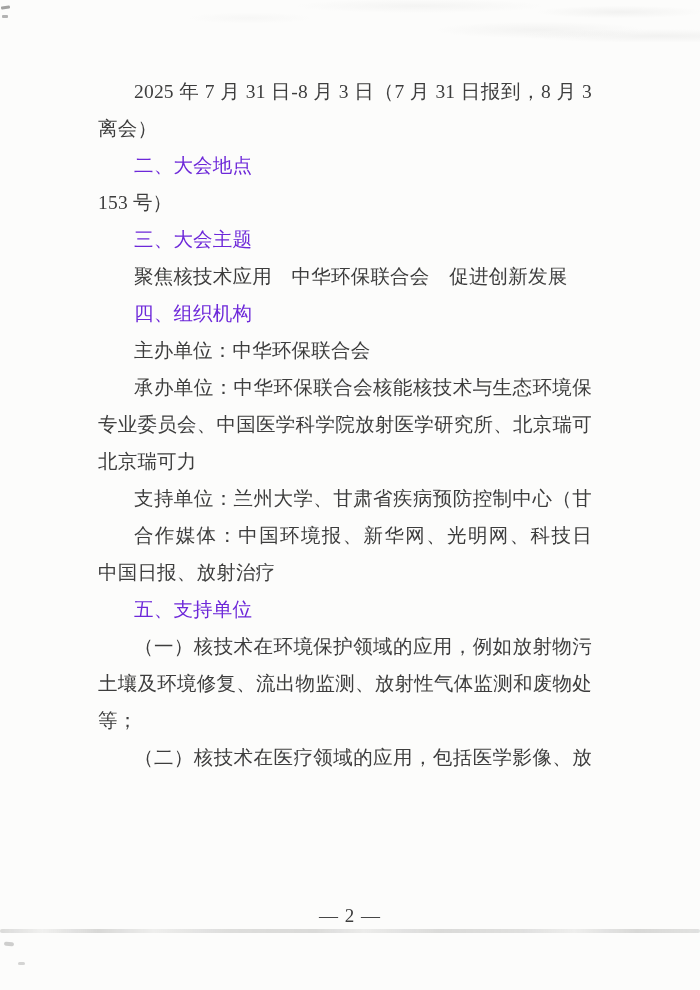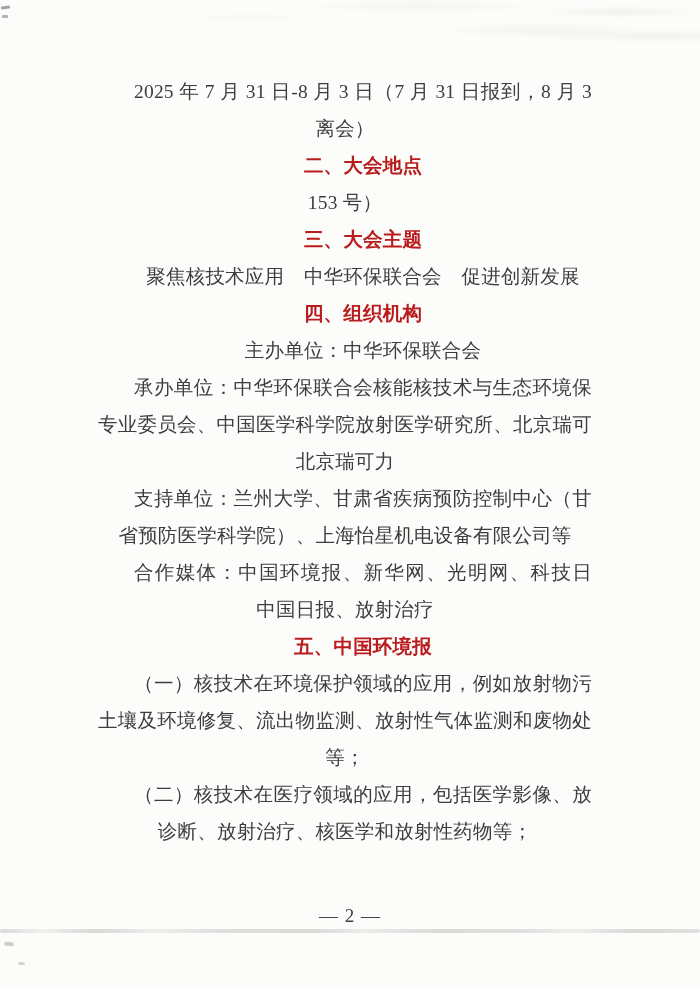--- a/index.html
+++ b/index.html
@@ -71,31 +71,31 @@
     width: 494px;
     font-size: 19.5px;
     line-height: 37px;
     color: #3d3d3d;
     letter-spacing: 0.2px;
   }
   .line {
     height: 37px;
     overflow: hidden;
     white-space: pre;
-    text-align: center;
+    text-align: left;
   }
   .line.indent { padding-left: 36px; }
   .line.justify {
     white-space: normal;
     text-align: justify;
     text-align-last: justify;
   }
   .line.bold {
-    font-weight: 700;
-    color: #b91c1c;
+    font-weight: 400;
+    color: #6d28d9;
   }
   .page-number {
     position: absolute;
     top: 903px;
     left: 0;
     width: 700px;
     text-align: center;
     font-size: 19px;
     line-height: 26px;
     color: #3d3d3d;
@@ -115,28 +115,26 @@
   <div class="line indent bold">二、大会地点</div>
   <div class="line">153 号）</div>
   <div class="line indent bold">三、大会主题</div>
   <div class="line indent">聚焦核技术应用　中华环保联合会　促进创新发展</div>
   <div class="line indent bold">四、组织机构</div>
   <div class="line indent">主办单位：中华环保联合会</div>
   <div class="line indent justify">承办单位：中华环保联合会核能核技术与生态环境保护</div>
   <div class="line justify">专业委员会、中国医学科学院放射医学研究所、北京瑞可力</div>
   <div class="line">北京瑞可力</div>
   <div class="line indent justify">支持单位：兰州大学、甘肃省疾病预防控制中心（甘肃</div>
-  <div class="line">省预防医学科学院）、上海怡星机电设备有限公司等</div>
   <div class="line indent justify">合作媒体：中国环境报、新华网、光明网、科技日报、</div>
   <div class="line">中国日报、放射治疗</div>
-  <div class="line indent bold">五、中国环境报</div>
+  <div class="line indent bold">五、支持单位</div>
   <div class="line indent justify">（一）核技术在环境保护领域的应用，例如放射物污染</div>
   <div class="line justify">土壤及环境修复、流出物监测、放射性气体监测和废物处理</div>
   <div class="line">等；</div>
   <div class="line indent justify">（二）核技术在医疗领域的应用，包括医学影像、放射</div>
-  <div class="line">诊断、放射治疗、核医学和放射性药物等；</div>
 </div>
 
 <div class="page-number">— 2 —</div>
 
 <div class="scan-streak-bottom"></div>
 <div class="scan-speck-c"></div>
 <div class="scan-speck-d"></div>
 
 </body></html>

